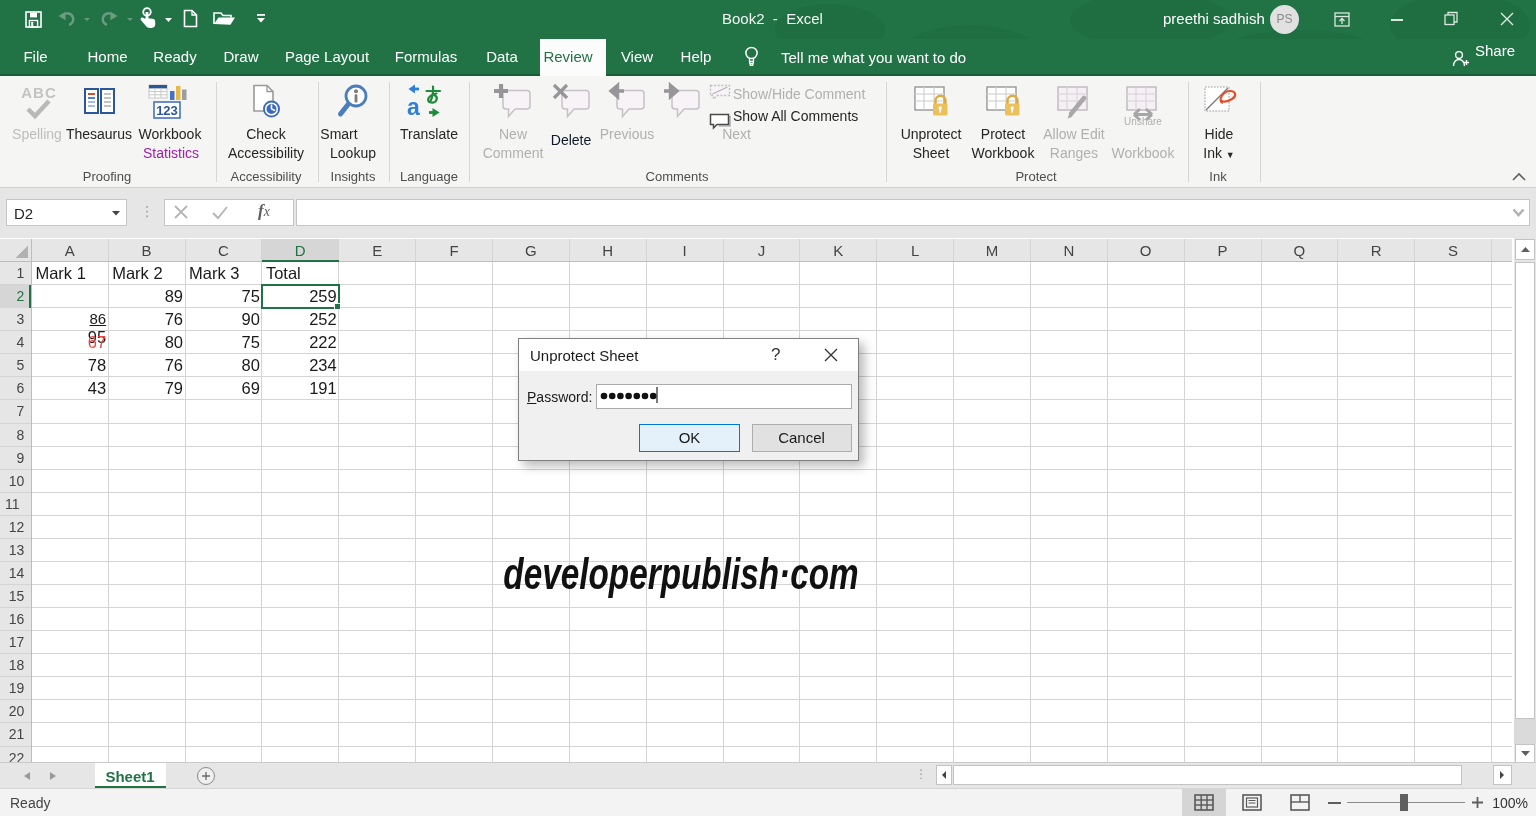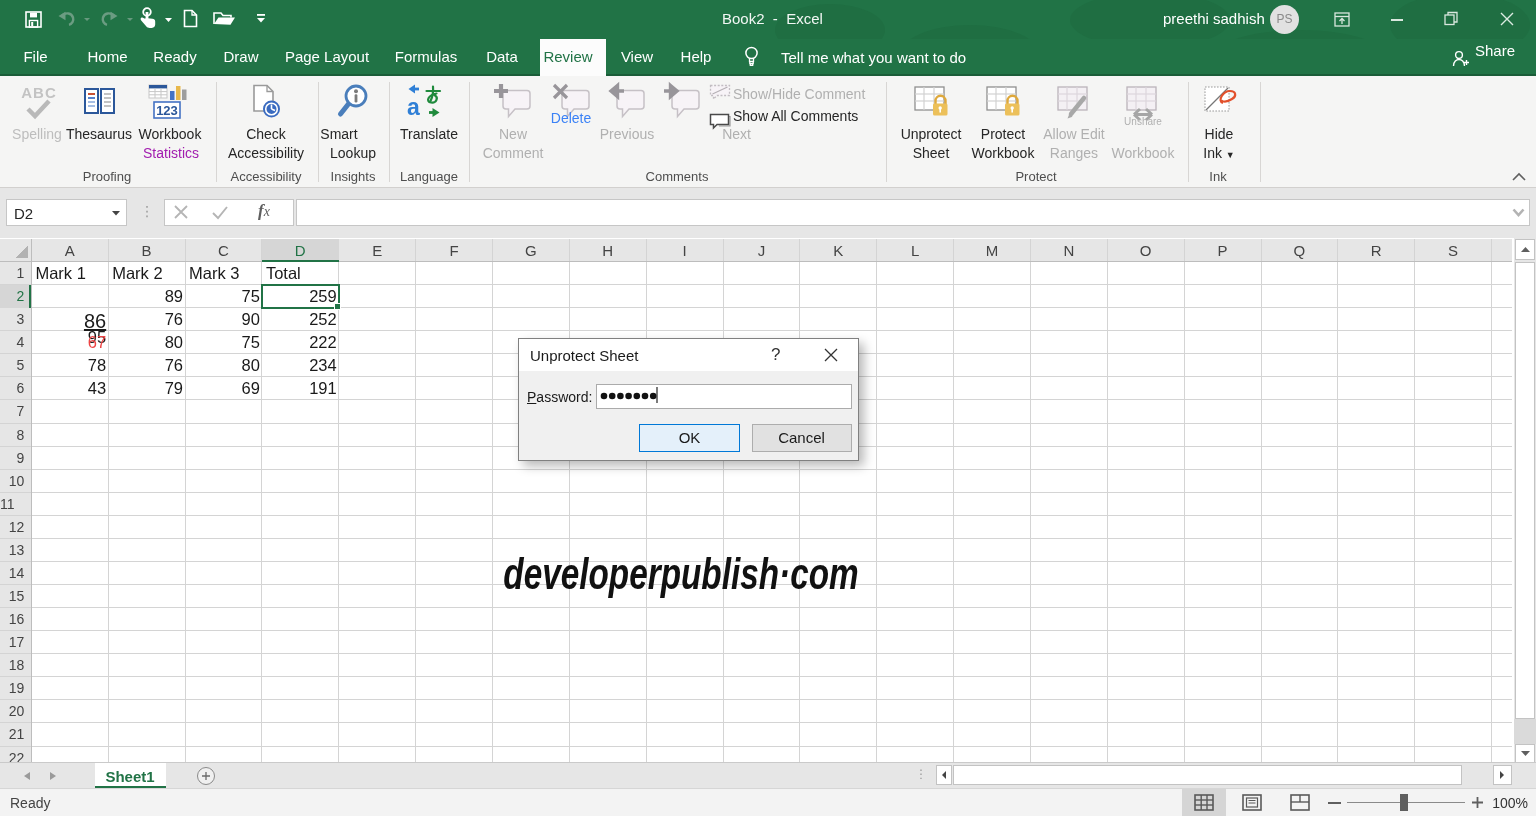--- a/index.html
+++ b/index.html
@@ -189,21 +189,21 @@
 <svg class="ab" style="left:608px;top:84px" width="40" height="36" viewBox="0 0 40 36">
       <path d="M12 6.5 H33 Q36 6.5 36 9.5 V22 Q36 25 33 25 H21 L14.5 32.5 V25 H12 Q9 25 9 22 V9.5 Q9 6.5 12 6.5 Z" fill="#f7f3f7" stroke="#c6c1c6" stroke-width="1.5"></path>
       <path d="M16 7 H6 M9.5 1.5 L3 7 L9.5 12.5 Z" fill="#98959a" stroke="#98959a" stroke-width="3.4"></path>
     </svg>
 <svg class="ab" style="left:663px;top:84px" width="40" height="36" viewBox="0 0 40 36">
       <path d="M12 6.5 H33 Q36 6.5 36 9.5 V22 Q36 25 33 25 H21 L14.5 32.5 V25 H12 Q9 25 9 22 V9.5 Q9 6.5 12 6.5 Z" fill="#f7f3f7" stroke="#c6c1c6" stroke-width="1.5"></path>
       <path d="M1 7 H11 M7.5 1.5 L14 7 L7.5 12.5 Z" fill="#98959a" stroke="#98959a" stroke-width="3.4"></path>
     </svg>
 <div class="lbl" style="left:443px;top:126px;width:140px;text-align:center;font-size:14px;color:#b0b0b0;">New</div>
 <div class="lbl" style="left:443px;top:145px;width:140px;text-align:center;font-size:14px;color:#b0b0b0;">Comment</div>
-<div class="lbl" style="left:501px;top:110px;width:140px;text-align:center;font-size:14px;color:#3b82f6;">Delete</div>
+<div class="lbl" style="left:501px;top:132px;width:140px;text-align:center;font-size:14px;color:#0f172a;">Delete</div>
 <div class="lbl" style="left:557px;top:126px;width:140px;text-align:center;font-size:14px;color:#b0b0b0;">Previous</div>
 <div class="lbl" style="left:611px;top:126px;width:140px;text-align:right;font-size:14px;color:#b0b0b0;">Next</div>
 <svg class="ab" style="left:709px;top:84px" width="22" height="17" viewBox="0 0 22 17">
       <path d="M1.5 1.5 H20.5 V11.5 H8 L4.5 15 V11.5 H1.5 Z" fill="#f7f3f7" stroke="#c2bdc2" stroke-width="1.3" stroke-dasharray="2 1.6"></path>
       <path d="M3.5 10 L18.5 3" stroke="#b5b0b5" stroke-width="1.2"></path>
     </svg>
 <div class="lbl" style="left:733px;top:86px;font-size:14px;color:#b0b0b0;">Show/Hide Comment</div>
 <svg class="ab" style="left:709px;top:113px" width="22" height="17" viewBox="0 0 22 17">
       <path d="M3.5 3.5 H21 V13 H10" fill="none" stroke="#9a9a9a" stroke-width="1.2"></path>
       <path d="M1.5 1.5 H19.5 V11.5 H8 L4.5 15 V11.5 H1.5 Z" fill="#fff" stroke="#4a4a4a" stroke-width="1.5"></path>
@@ -358,41 +358,41 @@
 <div class="lbl" style="left:0;top:265.0px;width:24.4px;text-align:right;font-size:14px;color:#444;">1</div>
 <div class="lbl" style="left:0;top:288.1px;width:24.4px;text-align:right;font-size:14px;color:#217346;">2</div>
 <div class="lbl" style="left:0;top:311.1px;width:24.4px;text-align:right;font-size:14px;color:#444;">3</div>
 <div class="lbl" style="left:0;top:334.2px;width:24.4px;text-align:right;font-size:14px;color:#444;">4</div>
 <div class="lbl" style="left:0;top:357.3px;width:24.4px;text-align:right;font-size:14px;color:#444;">5</div>
 <div class="lbl" style="left:0;top:380.4px;width:24.4px;text-align:right;font-size:14px;color:#444;">6</div>
 <div class="lbl" style="left:0;top:403.4px;width:24.4px;text-align:right;font-size:14px;color:#444;">7</div>
 <div class="lbl" style="left:0;top:426.5px;width:24.4px;text-align:right;font-size:14px;color:#444;">8</div>
 <div class="lbl" style="left:0;top:449.6px;width:24.4px;text-align:right;font-size:14px;color:#444;">9</div>
 <div class="lbl" style="left:0;top:472.6px;width:24.4px;text-align:right;font-size:14px;color:#444;">10</div>
-<div class="lbl" style="left:0;top:495.7px;width:24.4px;text-align:left;font-size:14px;color:#444;">11</div>
+<div class="lbl" style="left:0;top:495.7px;width:24.4px;text-align:center;font-size:14px;color:#444;">11</div>
 <div class="lbl" style="left:0;top:518.8px;width:24.4px;text-align:right;font-size:14px;color:#444;">12</div>
 <div class="lbl" style="left:0;top:541.8px;width:24.4px;text-align:right;font-size:14px;color:#444;">13</div>
 <div class="lbl" style="left:0;top:564.9px;width:24.4px;text-align:right;font-size:14px;color:#444;">14</div>
 <div class="lbl" style="left:0;top:588.0px;width:24.4px;text-align:right;font-size:14px;color:#444;">15</div>
 <div class="lbl" style="left:0;top:611.0px;width:24.4px;text-align:right;font-size:14px;color:#444;">16</div>
 <div class="lbl" style="left:0;top:634.1px;width:24.4px;text-align:right;font-size:14px;color:#444;">17</div>
 <div class="lbl" style="left:0;top:657.2px;width:24.4px;text-align:right;font-size:14px;color:#444;">18</div>
 <div class="lbl" style="left:0;top:680.3px;width:24.4px;text-align:right;font-size:14px;color:#444;">19</div>
 <div class="lbl" style="left:0;top:703.3px;width:24.4px;text-align:right;font-size:14px;color:#444;">20</div>
 <div class="lbl" style="left:0;top:726.4px;width:24.4px;text-align:right;font-size:14px;color:#444;">21</div>
 <div class="lbl" style="left:0;top:749.5px;width:24.4px;text-align:right;font-size:14px;color:#444;">22</div>
 <div class="lbl" style="left:35.4px;top:264.0px;font-size:16.5px;color:#1a1a1a;">Mark 1</div>
 <div class="lbl" style="left:112.2px;top:264.0px;font-size:16.5px;color:#1a1a1a;">Mark 2</div>
 <div class="lbl" style="left:189.1px;top:264.0px;font-size:16.5px;color:#1a1a1a;">Mark 3</div>
 <div class="lbl" style="left:265.9px;top:264.0px;font-size:16.5px;color:#1a1a1a;">Total</div>
 <div class="lbl" style="left:31.4px;top:287.1px;width:74.8px;text-align:right;font-size:16.5px;color:#1a1a1a;margin-top:41px;">95</div>
 <div class="lbl" style="left:108.2px;top:287.1px;width:74.8px;text-align:right;font-size:16.5px;color:#1a1a1a;">89</div>
 <div class="lbl" style="left:185.1px;top:287.1px;width:74.8px;text-align:right;font-size:16.5px;color:#1a1a1a;">75</div>
 <div class="lbl" style="left:261.9px;top:287.1px;width:74.8px;text-align:right;font-size:16.5px;color:#1a1a1a;">259</div>
-<div class="lbl" style="left:31.4px;top:310.1px;width:74.8px;text-align:right;font-size:20px;color:#1a1a1a;text-decoration:underline;">86</div>
+<div class="lbl" style="left:31.4px;top:310.1px;width:74.8px;text-align:right;font-size:15px;color:#1a1a1a;text-decoration:underline;">86</div>
 <div class="lbl" style="left:108.2px;top:310.1px;width:74.8px;text-align:right;font-size:16.5px;color:#1a1a1a;">76</div>
 <div class="lbl" style="left:185.1px;top:310.1px;width:74.8px;text-align:right;font-size:16.5px;color:#1a1a1a;">90</div>
 <div class="lbl" style="left:261.9px;top:310.1px;width:74.8px;text-align:right;font-size:16.5px;color:#1a1a1a;">252</div>
 <div class="lbl" style="left:31.4px;top:333.2px;width:74.8px;text-align:right;font-size:16.5px;color:#ef4444;">67</div>
 <div class="lbl" style="left:108.2px;top:333.2px;width:74.8px;text-align:right;font-size:16.5px;color:#1a1a1a;">80</div>
 <div class="lbl" style="left:185.1px;top:333.2px;width:74.8px;text-align:right;font-size:16.5px;color:#1a1a1a;">75</div>
 <div class="lbl" style="left:261.9px;top:333.2px;width:74.8px;text-align:right;font-size:16.5px;color:#1a1a1a;">222</div>
 <div class="lbl" style="left:31.4px;top:356.3px;width:74.8px;text-align:right;font-size:16.5px;color:#1a1a1a;">78</div>
 <div class="lbl" style="left:108.2px;top:356.3px;width:74.8px;text-align:right;font-size:16.5px;color:#1a1a1a;">76</div>
 <div class="lbl" style="left:185.1px;top:356.3px;width:74.8px;text-align:right;font-size:16.5px;color:#1a1a1a;">80</div>

